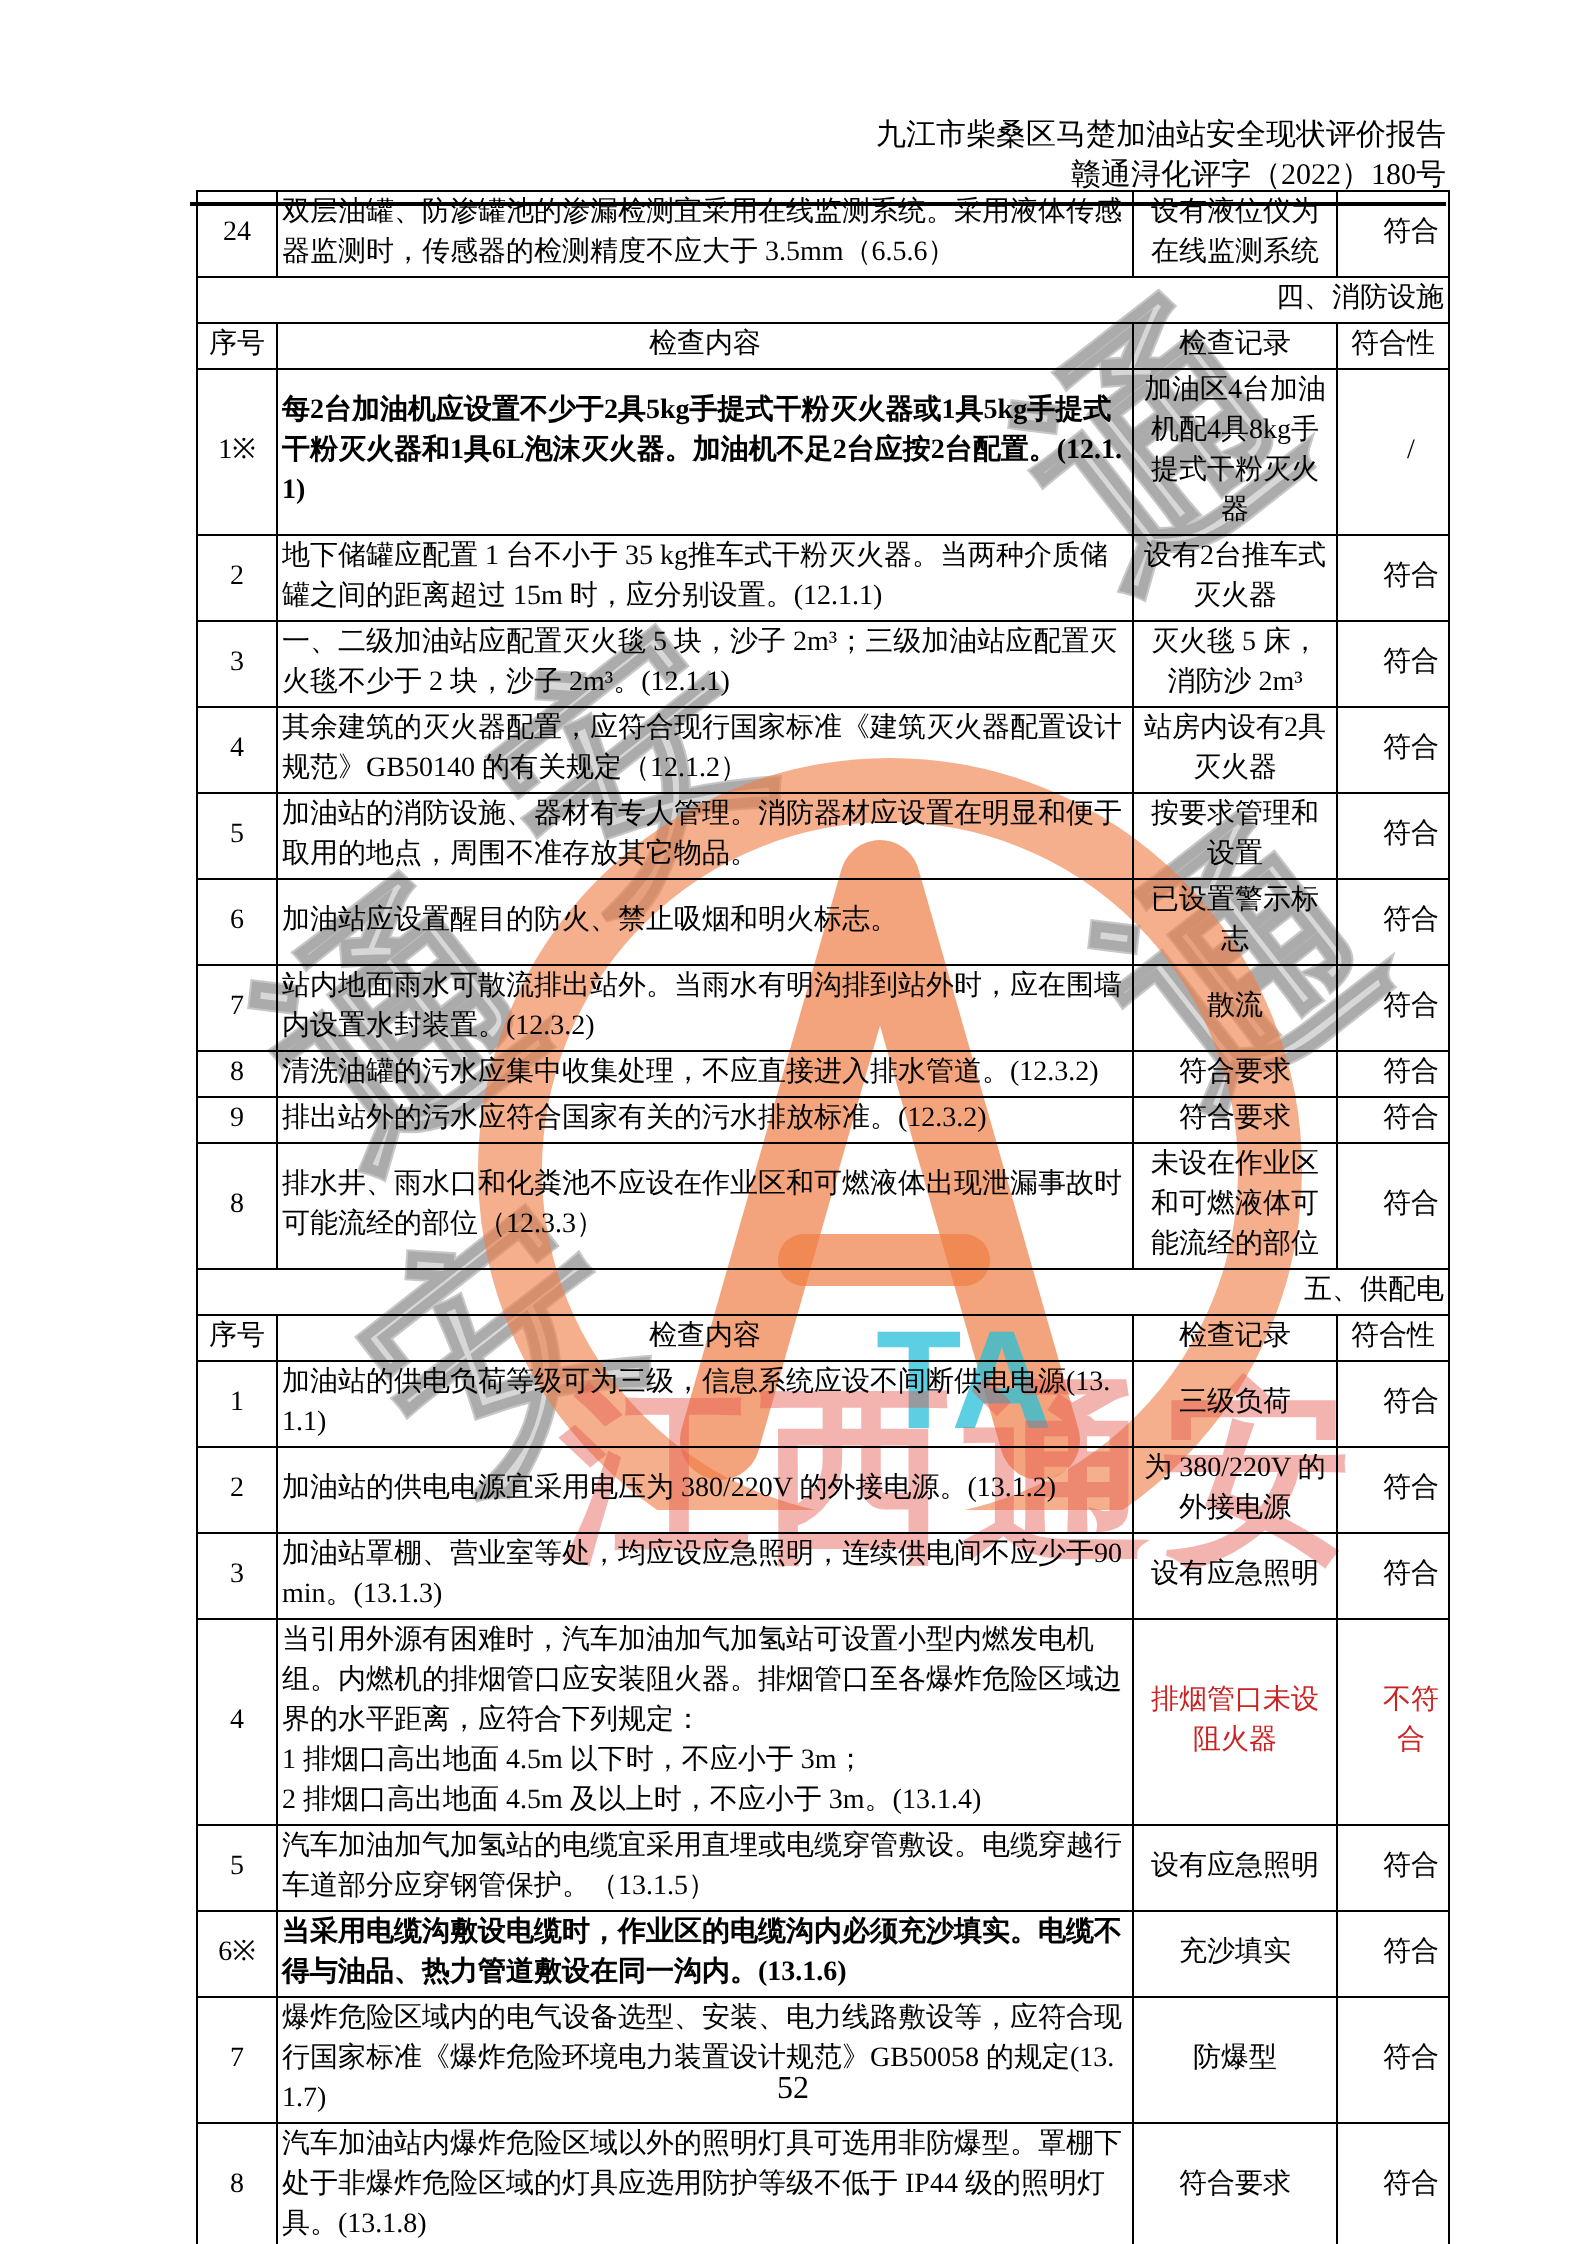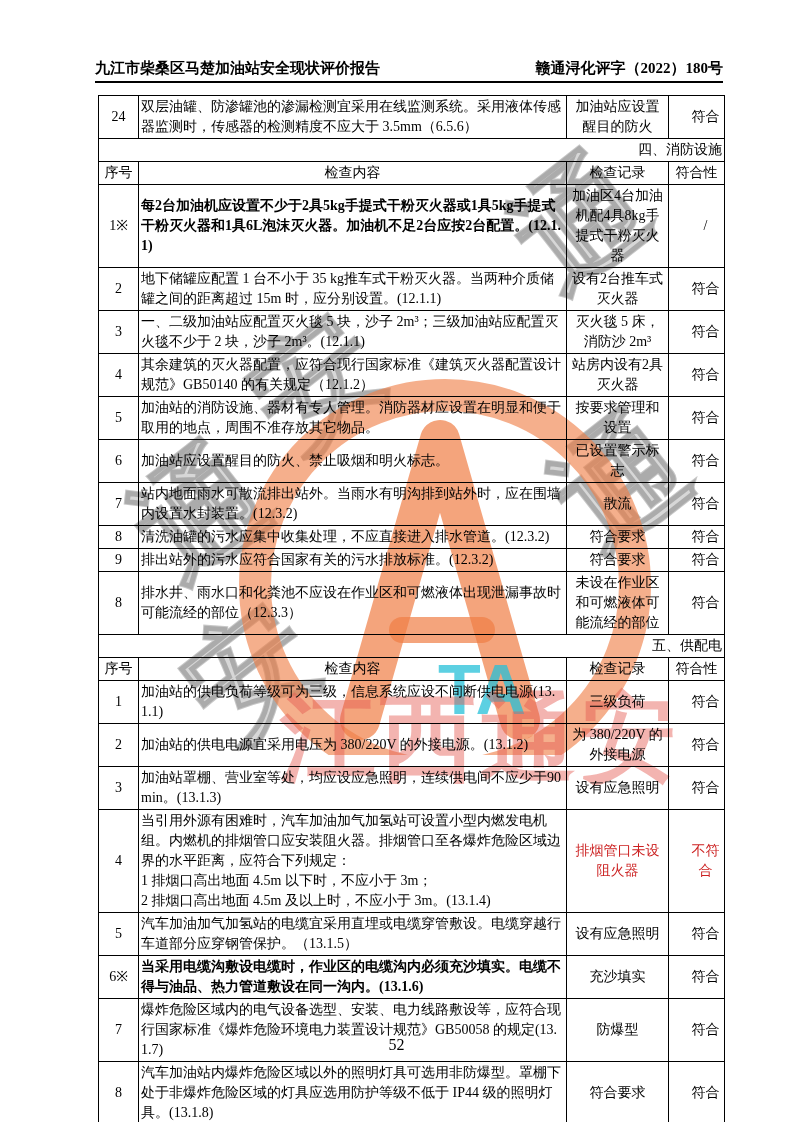--- a/index.html
+++ b/index.html
@@ -7,21 +7,21 @@
   body { width:793px; height:1122px; margin:0 auto; position:relative; }
   .page {
     position:relative; width:793px; height:1122px; background:#ffffff;
     overflow:hidden; font-family:"Liberation Serif", serif; color:#000;
   }
   
   .hdr {
     position:absolute; left:95px; top:58px; width:628px;
     display:flex; justify-content:space-between; align-items:flex-end;
     border-bottom:2px solid #000; padding-bottom:3px;
-    font-size:15px; font-weight:bold; line-height:20px;
+    font-size:15px; font-weight:normal; line-height:20px;flex-direction:column;
   }
   
   .wm { position:absolute; left:0; top:0; width:793px; height:1122px; z-index:0; pointer-events:none; }
   .wm svg { position:absolute; left:215px; top:295px; }
   .wm .company {
     position:absolute; left:280px; top:688px; width:420px;
     font-family:"Liberation Sans", sans-serif; font-weight:bold;
     font-size:96px; line-height:100px; letter-spacing:4px; white-space:nowrap;
     color:rgba(228,88,80,0.45);
   }
@@ -95,21 +95,21 @@
         <col class="c-seq">
         <col class="c-cont">
         <col class="c-rec">
         <col class="c-res">
       </colgroup>
 
     <tbody>
         <tr>
       <td class="seq">24</td>
       <td class="cont">双层油罐、防渗罐池的渗漏检测宜采用在线监测系统。采用液体传感器监测时，传感器的检测精度不应大于 3.5mm（6.5.6）</td>
-      <td class="rec">加油站应设置醒目的防火</td>
+      <td class="rec">设有液位仪为在线监测系统</td>
       <td class="res">符合</td>
     </tr>
 
     <tr>
       <td class="section" colspan="4">四、消防设施</td>
     </tr>
     <tr class="colhdr">
       <td>序号</td>
       <td>检查内容</td>
       <td>检查记录</td>

